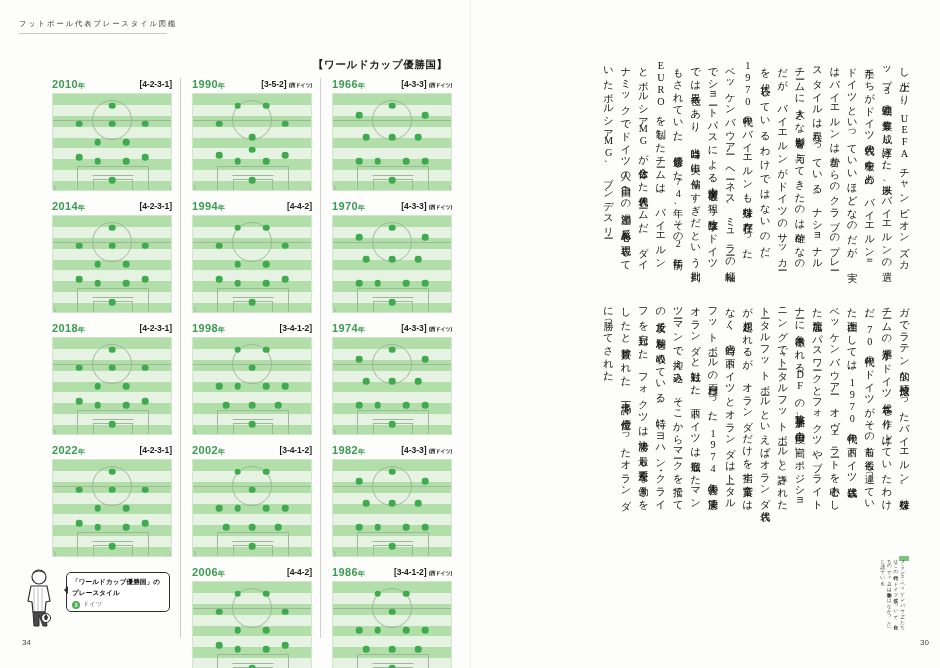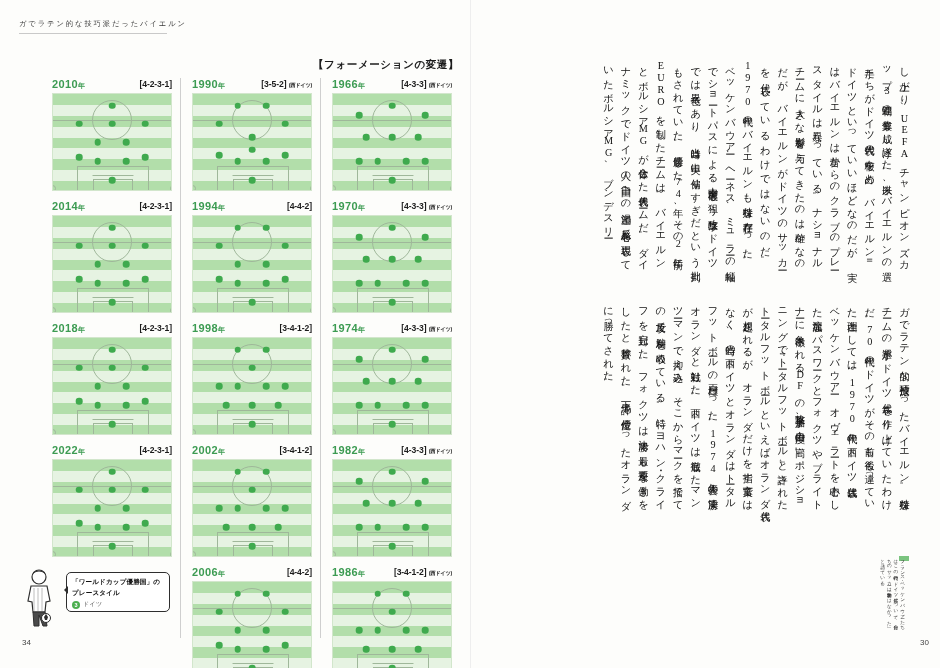--- a/index.html
+++ b/index.html
@@ -137,24 +137,24 @@
   .pg-l{left:22px;top:638px;}
   .pg-r{left:908px;top:638px;padding-left:12px;}
 
   .gutter{position:absolute;left:470px;top:0;width:1px;height:668px;background:#eeeeee;}
 </style>
 </head>
 <body>
 
 <div id="page">
 
-  <div class="runhead">ガでラテン的な技巧派だったバイエルン</div>
+  <div class="runhead">フットボール代表プレースタイル図鑑</div>
   <div class="runhead-rule"></div>
 
-  <div class="banner">【フォーメーションの変遷】</div>
+  <div class="banner">【ワールドカップ優勝国】</div>
 
   <div class="grid" id="grid">
     <div class="coldiv d1"></div>
     <div class="coldiv d2"></div>
   <div class="col c1" style="left: 0px;">
         <div class="card" style="top: 0px;">
           <div class="hd">
             <div class="yr">2010<span class="k">年</span></div>
             <div class="fm">[4-2-3-1]</div>
           </div>

